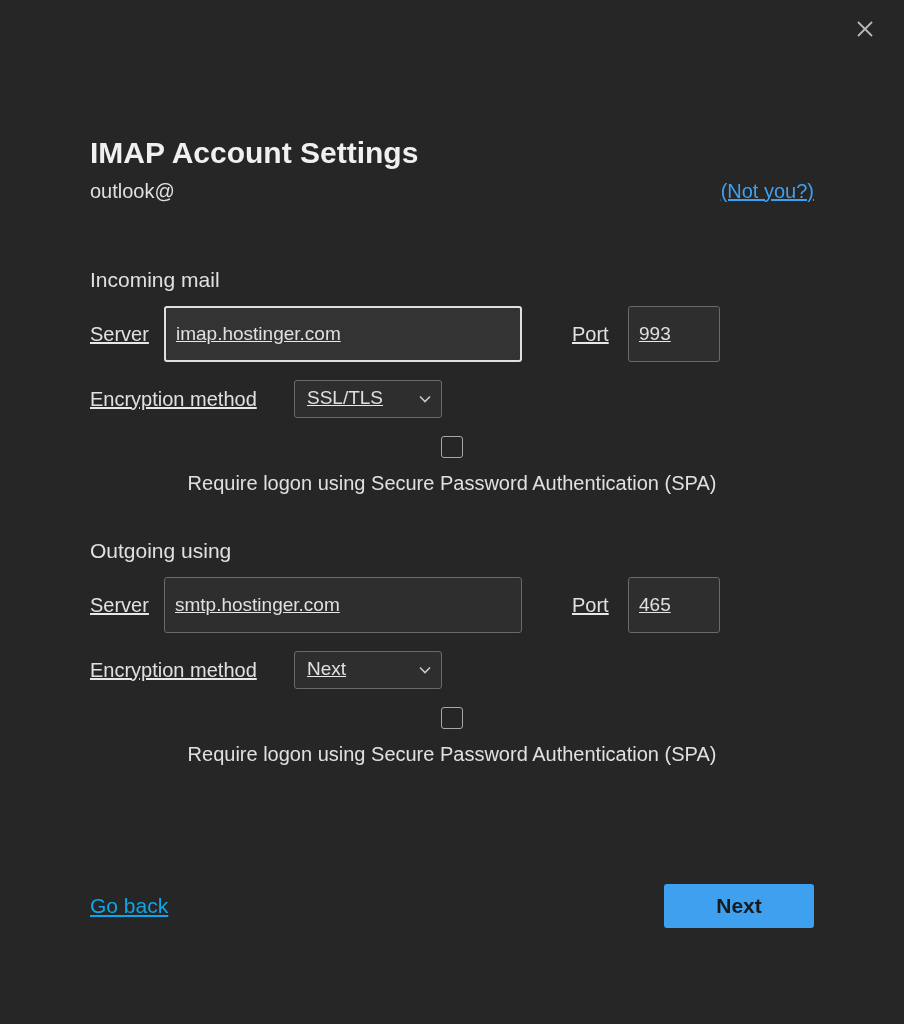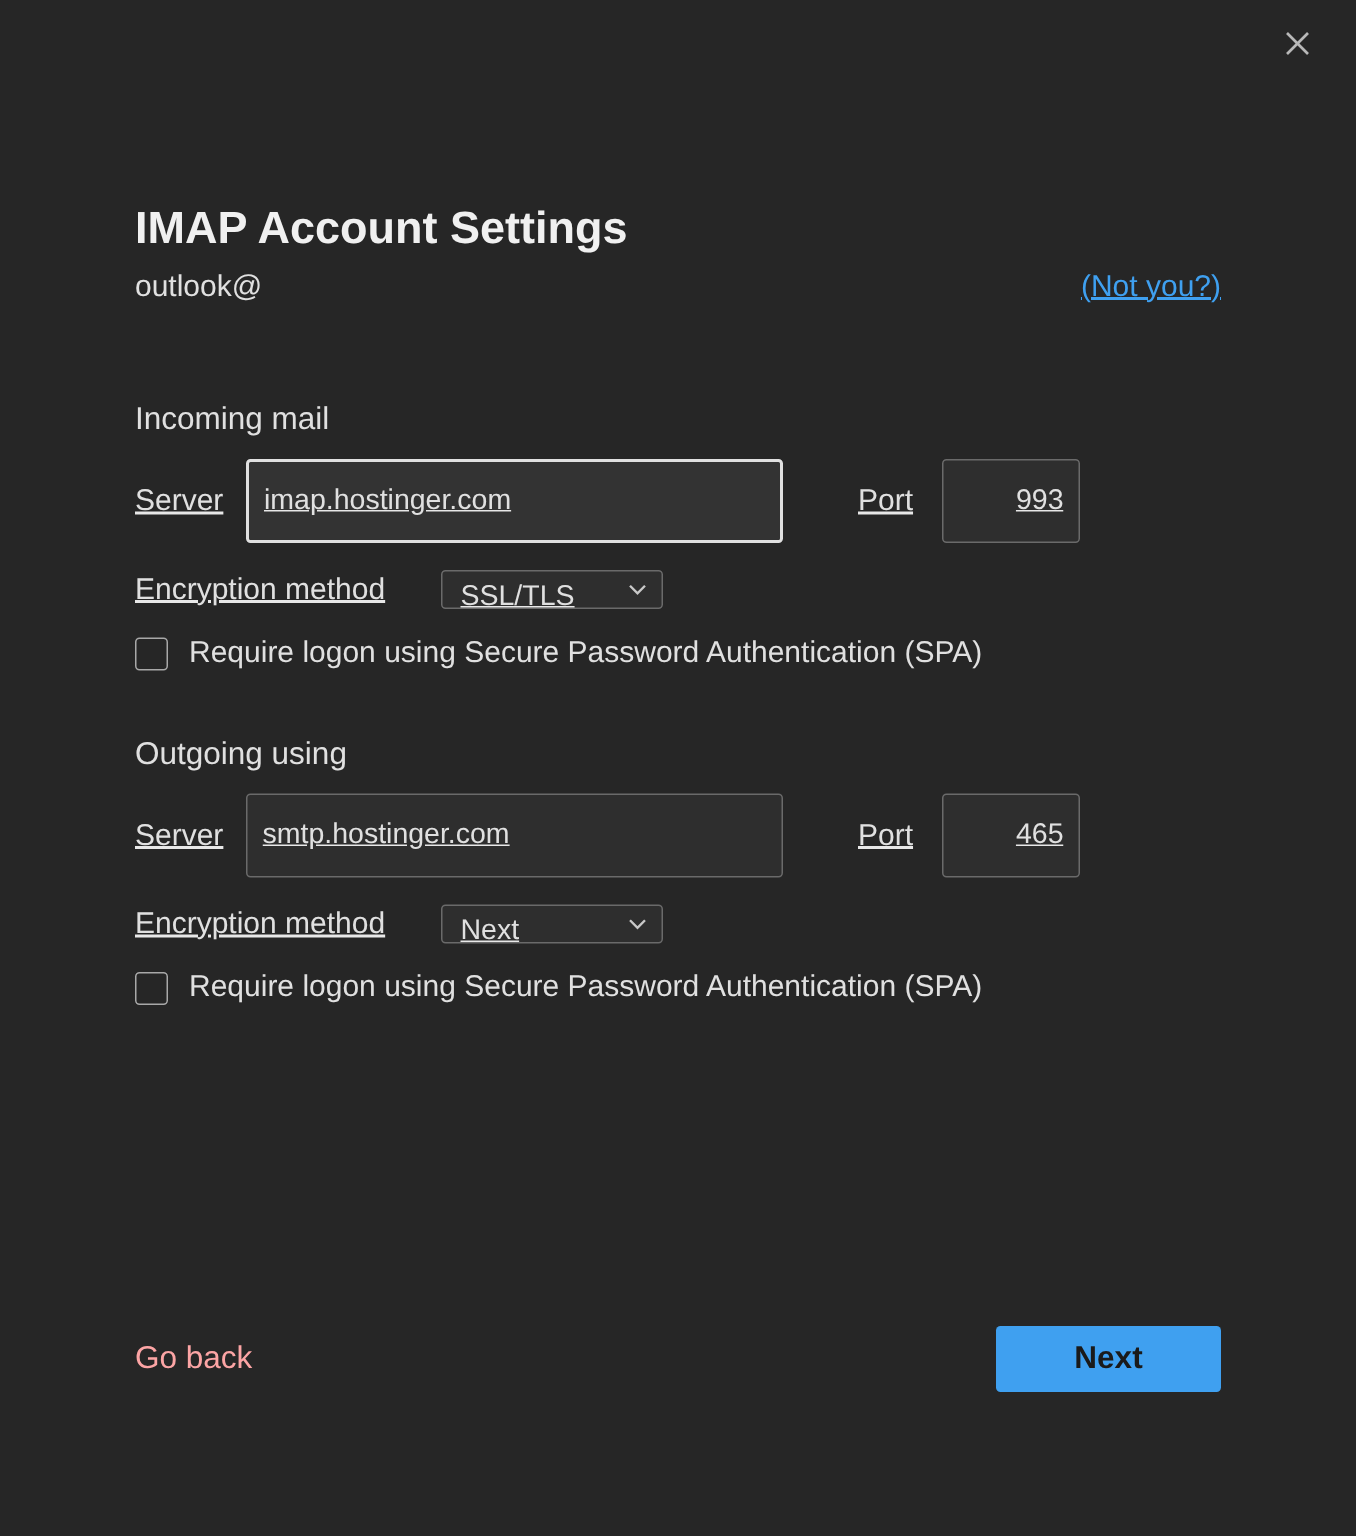--- a/index.html
+++ b/index.html
@@ -106,34 +106,33 @@
     }
     .input.server {
       width: 358px;
     }
     .input.server.focused {
       border: 2px solid #e0e0e0;
       background: #333333;
     }
     .input.port {
       width: 92px;
-      text-align: right;
     }
     .select-wrap {
       position: relative;
       display: inline-block;
     }
     .select {
       background: #2e2e2e;
       border: 1px solid #6a6a6a;
       border-radius: 3px;
       color: #e0e0e0;
       font-size: 19px;
       padding: 6px 38px 6px 12px;
-      height: 26px;
+      height: 38px;
       width: 148px;
       appearance: none;
       -webkit-appearance: none;
       cursor: pointer;
       font-family: inherit;
     }
     .chevron-down {
       position: absolute;
       right: 10px;
       top: 50%;
@@ -143,20 +142,21 @@
     .chevron-down svg {
       width: 14px;
       height: 14px;
       display: block;
     }
     .checkbox-row {
       display: flex;
       align-items: center;
       gap: 14px;
       margin-top: 18px;
+      flex-direction: column;
     }
     .checkbox {
       width: 22px;
       height: 22px;
       border: 1.5px solid #a8a8a8;
       border-radius: 3px;
       background: transparent;
       cursor: pointer;
       flex-shrink: 0;
     }
@@ -168,21 +168,22 @@
     .footer {
       position: absolute;
       bottom: 96px;
       left: 90px;
       right: 90px;
       display: flex;
       align-items: center;
       justify-content: space-between;
     }
     .go-back {
-      color: #fca5a5;
+      color: #0ea5e9;
+      text-decoration: underline;
       font-size: 21px;
       cursor: pointer;
       text-align: right;
     }
     .next-btn {
       background: #3fa0f0;
       color: #1a1a1a;
       border: none;
       border-radius: 3px;
       font-size: 21px;

